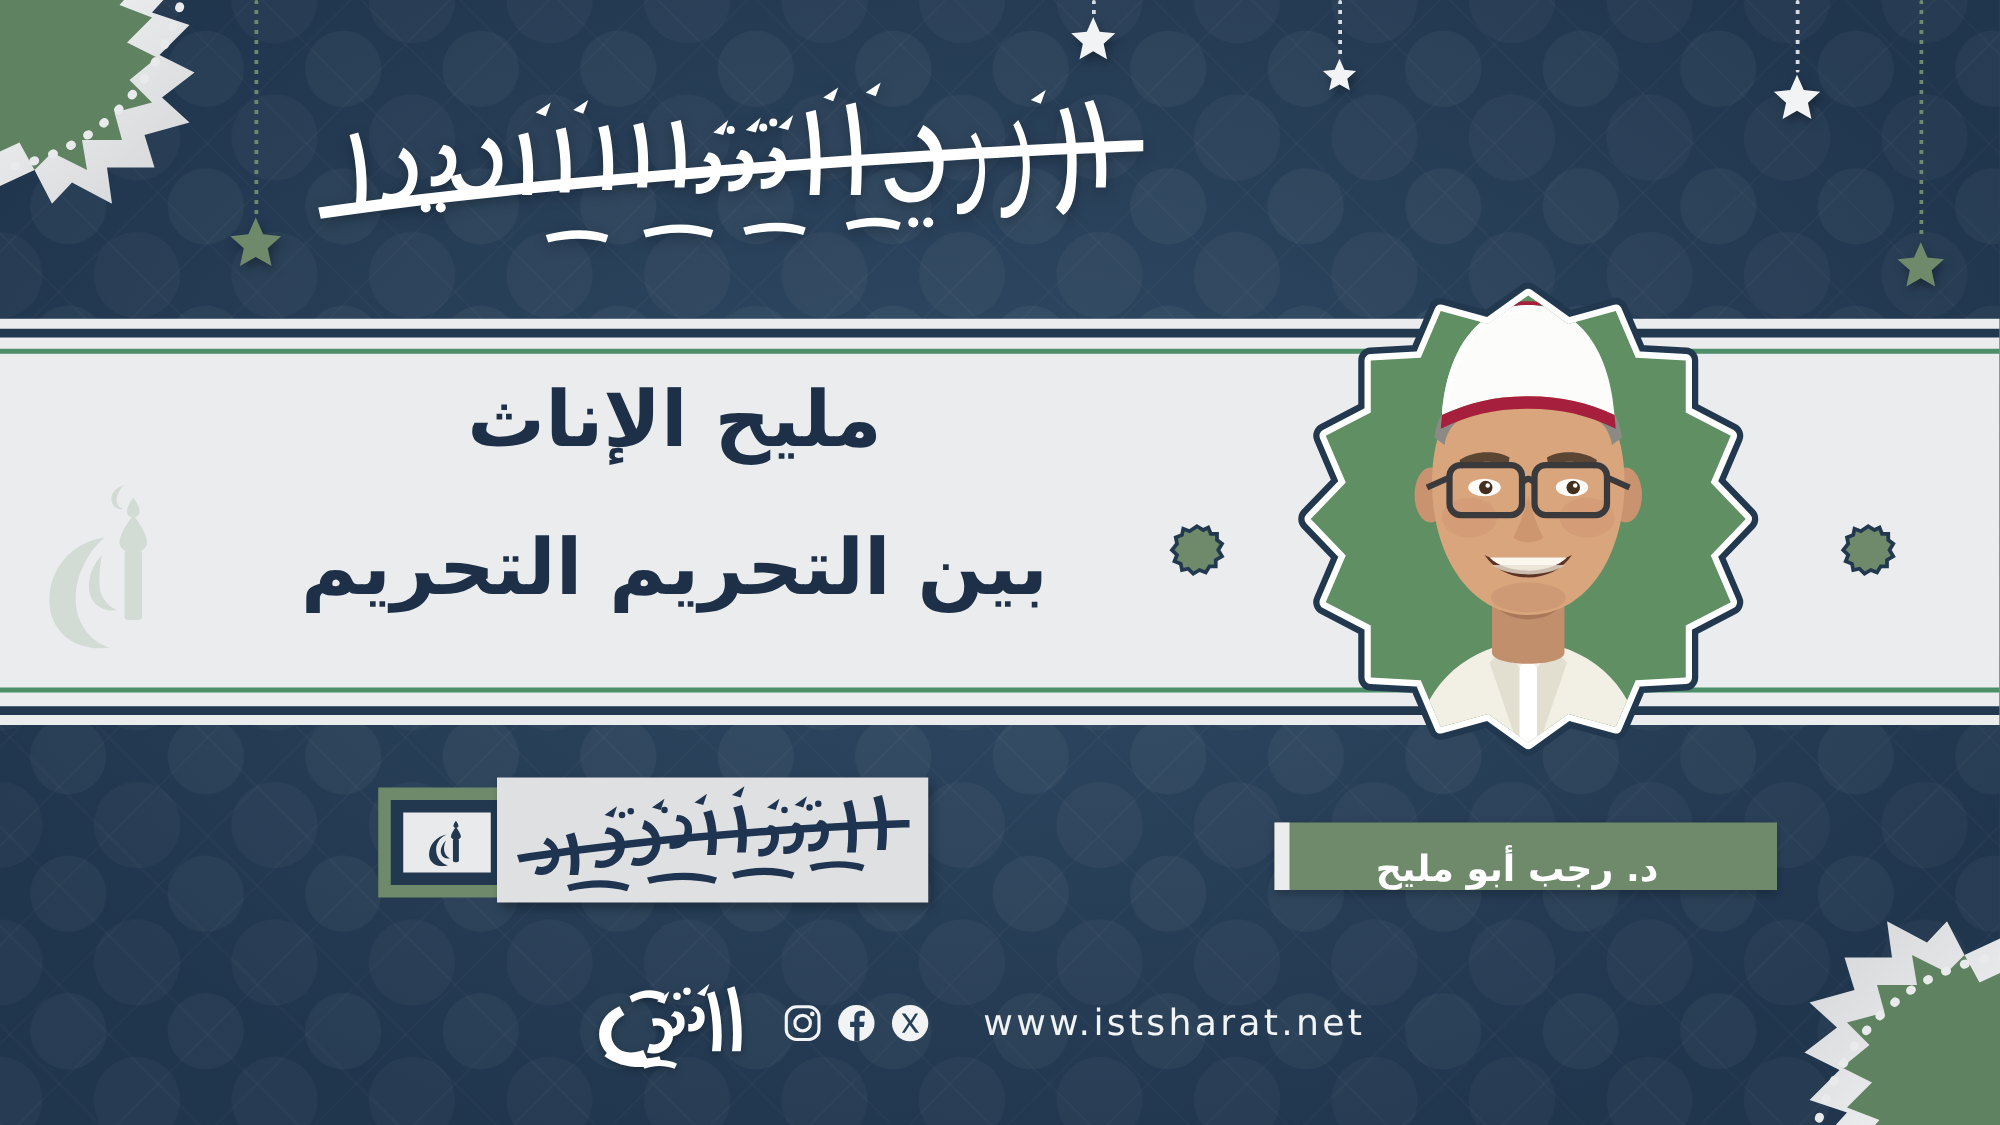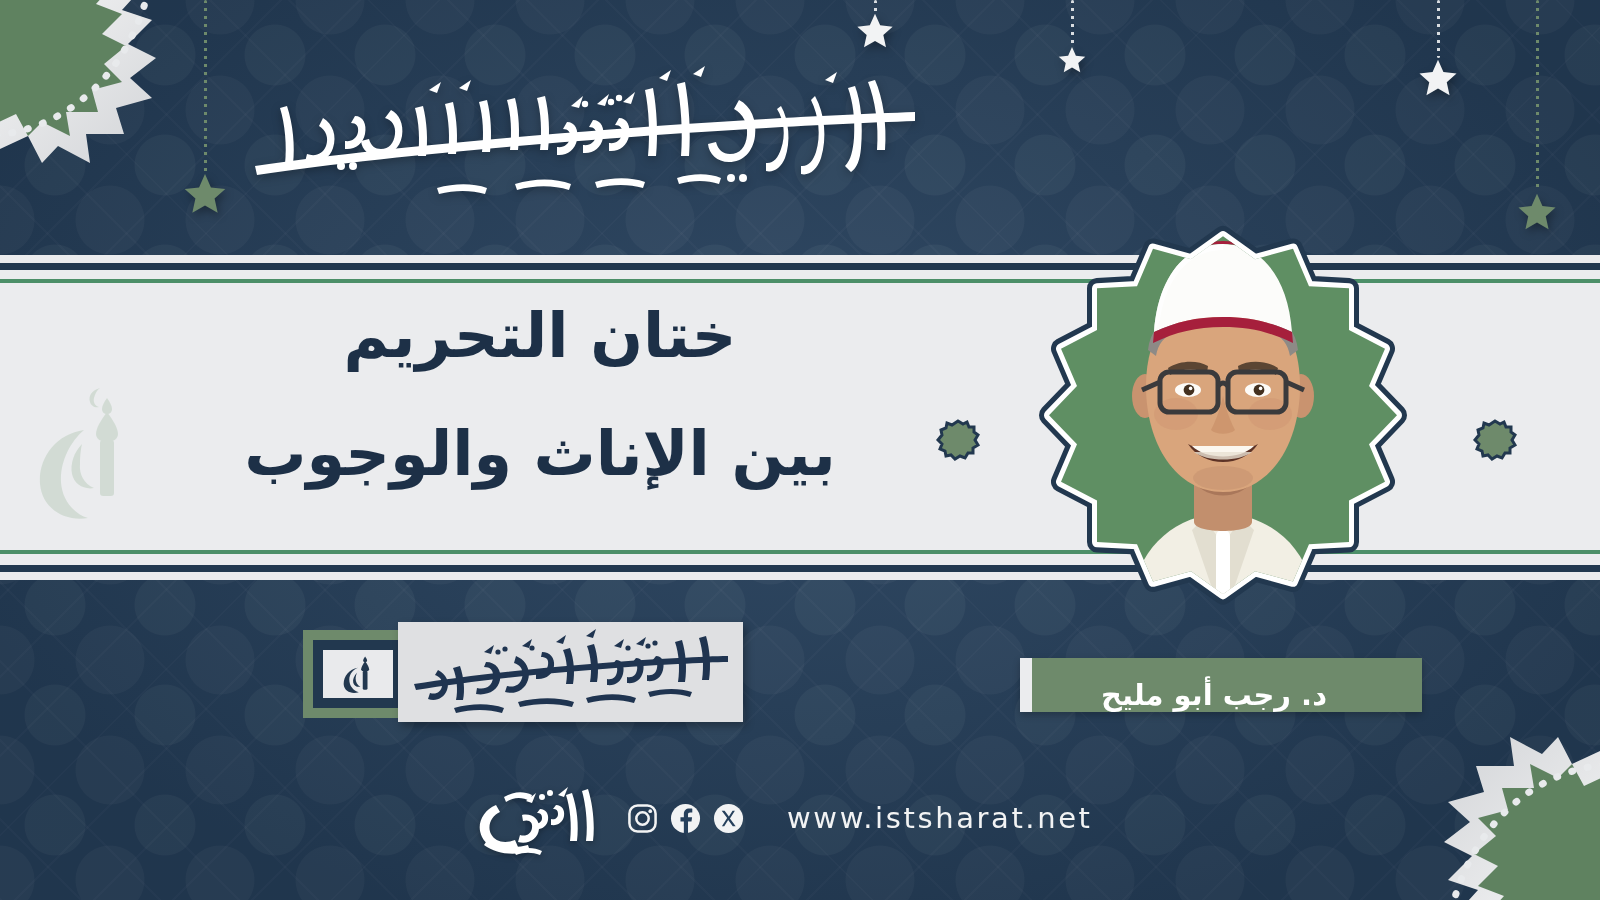--- a/index.html
+++ b/index.html
@@ -369,22 +369,22 @@
                  C74,50 79,42 85,34 Z"></path>
         <path d="M85,20 C88,24 90,28 90,31 C90,34 88,36 85,36 C82,36 80,34 80,31
                  C80,28 82,24 85,20 Z"></path>
         <path d="M78,10 C70,12 66,18 68,24 C69,28 73,30 77,29 C73,28 71,24 72,20
                  C73,16 75,12 78,10 Z"></path>
       </g>
     </svg>
   </div>
 
   <div class="headline">
-    <div class="line line1">ختان التحريم</div>
-    <div class="line line2">بين الإناث والوجوب</div>
+    <div class="line line1">مليح الإناث</div>
+    <div class="line line2">بين التحريم التحريم</div>
   </div>
 
   <div class="rosette-dot rosette-left">
     <svg viewBox="0 0 46 46">
       <g transform="translate(23,23)">
         <path id="rz" d="M0,-20 L5,-17 L9,-19 L11,-14 L16,-14 L16,-9 L20,-6 L17,-1
                          L20,4 L15,7 L15,12 L10,12 L7,17 L2,15 L-3,18 L-7,14 L-12,15
                          L-13,10 L-18,8 L-16,3 L-20,-1 L-16,-6 L-17,-11 L-12,-13
                          L-11,-18 L-6,-16 Z" fill="#6e8a6b" stroke="#22384f" stroke-width="3"></path>
       </g>

